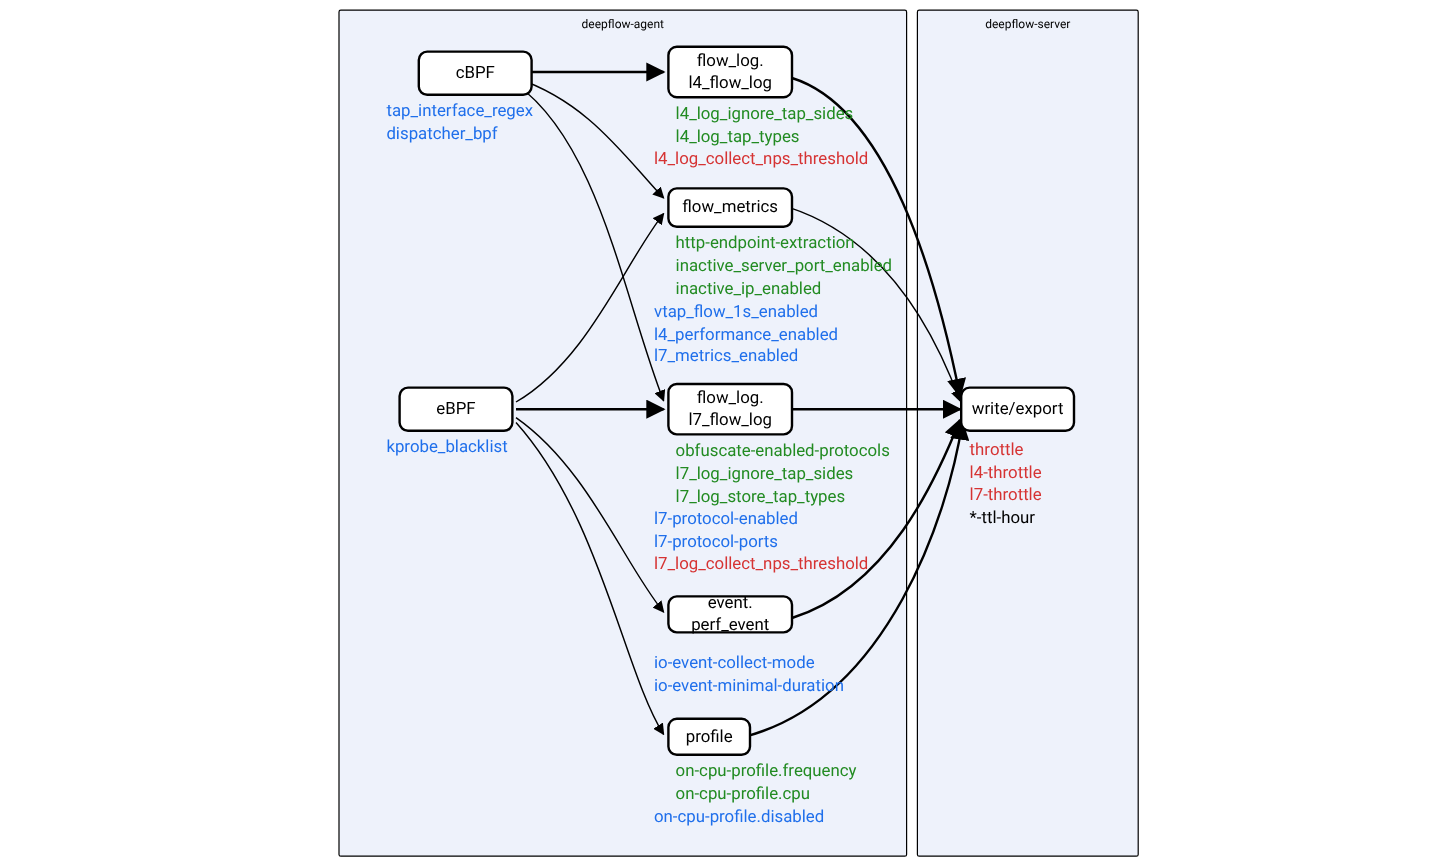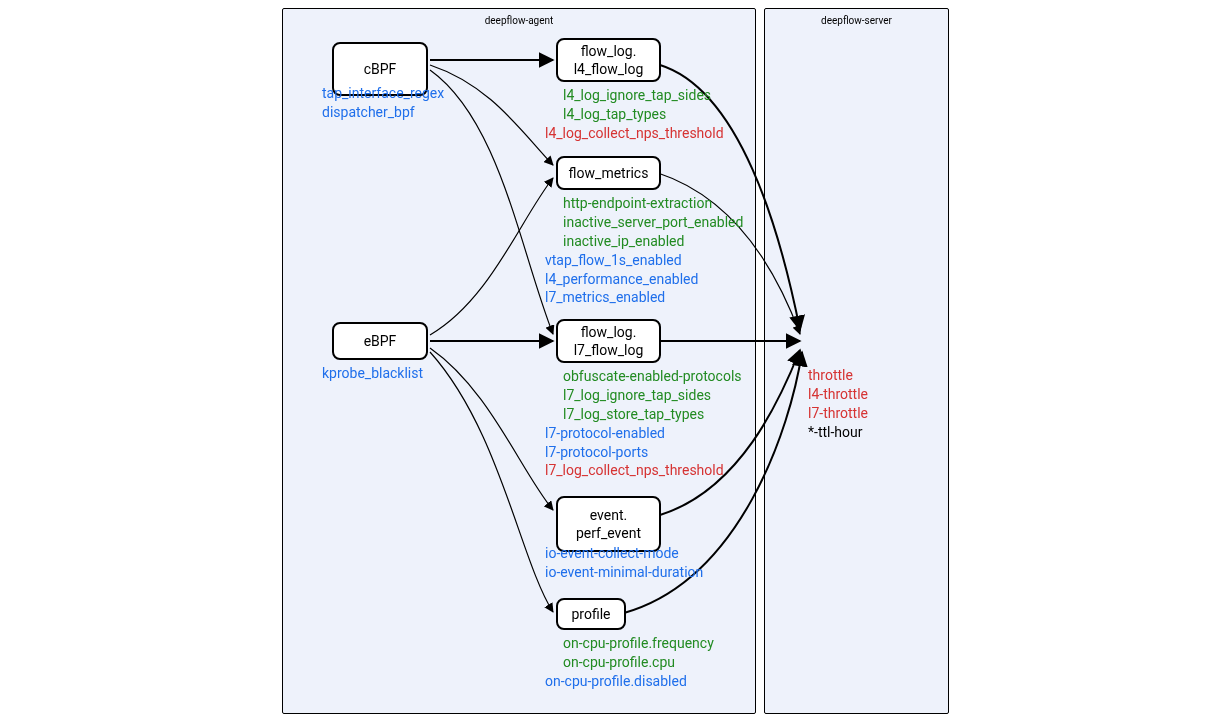--- a/index.html
+++ b/index.html
@@ -51,30 +51,31 @@
 
     <path d="M 658 173 C 740 200, 780 280, 800 334" stroke="#000" stroke-width="1.2" fill="none" marker-end="url(#ah)"></path>
 
     <path d="M 660 341 L 800 341" stroke="#000" stroke-width="2" fill="none" marker-end="url(#ah)"></path>
 
     <path d="M 660 515 C 740 490, 780 400, 800 350" stroke="#000" stroke-width="2" fill="none" marker-end="url(#ah)"></path>
 
     <path d="M 624 613 C 740 580, 790 430, 802 352" stroke="#000" stroke-width="2" fill="none" marker-end="url(#ah)"></path>
   </svg>
 
-  <div class="node" style="left:332px;top:42px;width:96px;height:54px;">cBPF</div>
+  <div class="node" style="left:348px;top:42px;width:96px;height:38px;">cBPF</div>
   <div class="node" style="left:332px;top:322px;width:96px;height:38px;text-align:center;">eBPF</div>
   <div class="node" style="left:556px;top:38px;width:105px;height:44px;white-space:pre-line;">flow_log.
 l4_flow_log</div>
   <div class="node" style="left:556px;top:156px;width:105px;height:34px;">flow_metrics</div>
   <div class="node" style="left:556px;top:319px;width:105px;height:44px;white-space:pre-line;">flow_log.
 l7_flow_log</div>
-  <div class="node" style="left:556px;top:496px;width:105px;height:56px;white-space:pre-line;">event.
+  <div class="node" style="left:556px;top:496px;width:105px;height:32px;white-space:pre-line;">event.
 perf_event</div>
   <div class="node" style="left:556px;top:598px;width:70px;height:32px;">profile</div>
+  <div class="node" style="left:800px;top:322px;width:96px;height:38px;">write/export</div>
 
   <div class="labels" style="left:322px;top:84px;">
       <div class="blue">tap_interface_regex</div>
       <div class="blue">dispatcher_bpf</div>
     </div>
   <div class="labels" style="left:322px;top:364px;">
       <div class="blue">kprobe_blacklist</div>
     </div>
   <div class="labels" style="left:545px;top:86px;">
       <div class="green">l4_log_ignore_tap_sides</div>

